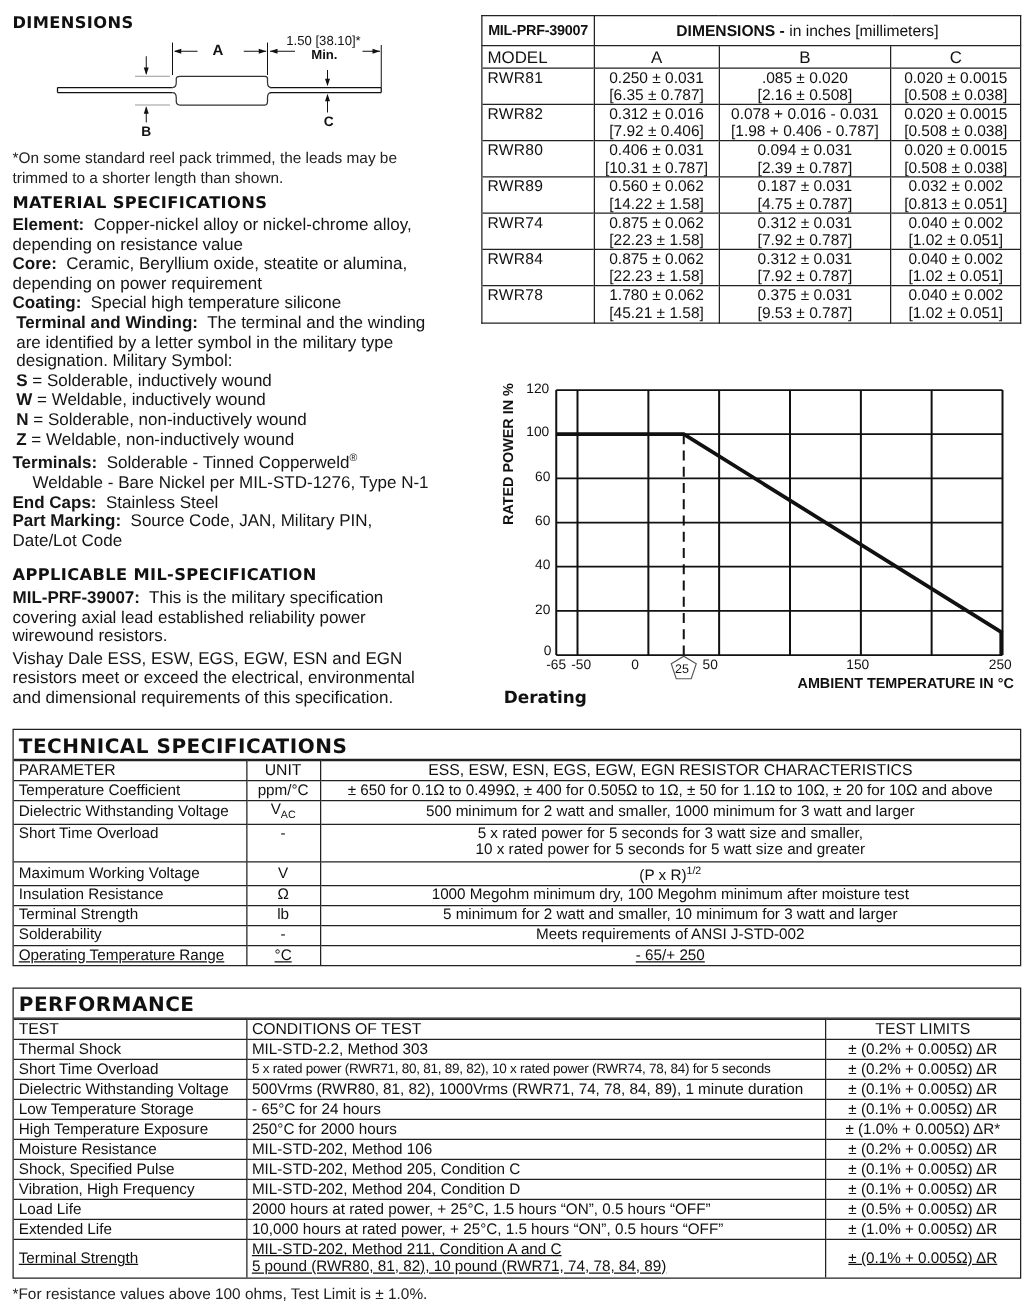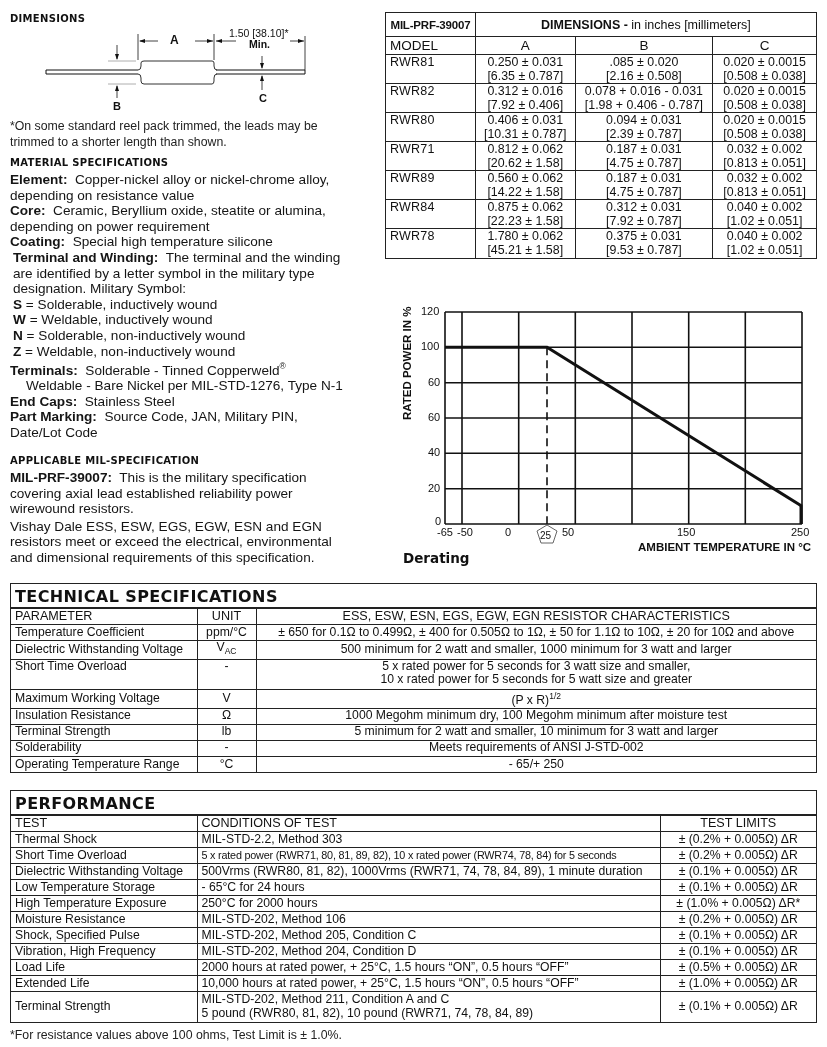--- a/index.html
+++ b/index.html
@@ -3,21 +3,21 @@
 <meta charset="utf-8">
 <style>
   * { box-sizing: border-box; margin: 0; padding: 0; }
   html, body { width: 827px; height: 1047px; background: #ffffff; overflow: hidden; }
   body { position: relative; font-family: "Liberation Sans", sans-serif; color: #111; font-size: 13px; }
 
   .abs { position: absolute; }
 
   
   .h-black { font-family: "DejaVu Sans", sans-serif; font-weight: bold; letter-spacing: 0.3px; color: #111; }
-  .sec-title { font-size: 10px; line-height: 18px; }
+  .sec-title { font-size: 13px; line-height: 18px; }
 
   
   .lcol { font-size: 13.6px; line-height: 15.6px; color: #151515; }
   .lcol b { font-weight: bold; }
   .lcol .line { white-space: nowrap; }
   .note { font-size: 12.3px; line-height: 16px; color: #222; }
 
   
   table { border-collapse: collapse; }
   .dimtab { position: absolute; left: 385px; top: 12px; width: 432px; font-size: 12.4px; }
@@ -39,21 +39,21 @@
   .tick { position: absolute; font-size: 11px; color: #111; white-space: nowrap; }
   .derating { position: absolute; font-family: "DejaVu Sans", sans-serif; font-weight: bold; font-size: 13.5px; }
 
   
   .box { position: absolute; left: 10px; width: 807px; border: 1.5px solid #222; background: #fff; }
   .box .title { height: 24px; padding-left: 4px; padding-top: 3px; font-size: 16px; font-family: "DejaVu Sans", sans-serif; font-weight: bold; letter-spacing: 0.4px; border-bottom: 1px solid #222; }
   .box table { width: 100%; font-size: 12.2px; }
   .box td { border: 1px solid #222; padding: 0 4px; height: 16px; line-height: 13.5px; }
   .box tr td:first-child { border-left: none; }
   .box tr td:last-child { border-right: none; margin-left: 22px; }
-  .box tr:last-child td { border-bottom: none; }
+  .box tr:last-child td { border-bottom: none; text-decoration: underline; }
   .box .colhdr td { font-size: 12.6px; text-transform: none; }
   .tech td.c2 { text-align: center; }
   .tech td.c3 { text-align: center; }
   .tech .tall td { height: 30px; vertical-align: top; }
   .perf .tall td { height: 30px; }
   .perf td.c3 { text-align: center; }
   .small-cond { font-size: 10.8px; letter-spacing: -0.2px; }
   sub, sup { font-size: 8.5px; }
   .footnote { position: absolute; left: 10px; top: 1028px; font-size: 12.3px; color: #222; }
 </style>
@@ -202,47 +202,47 @@
     <td class="val">
           <div>0.094 ± 0.031</div>
           <div>[2.39 ± 0.787]</div>
         </td>
     <td class="val">
           <div>0.020 ± 0.0015</div>
           <div>[0.508 ± 0.038]</div>
         </td>
   </tr>
   <tr class="row">
-    <td class="model">RWR71</td>
-    <td class="val">
-          <div>0.812 ± 0.062</div>
-          <div>[20.62 ± 1.58]</div>
+    <td class="model">RWR89</td>
+    <td class="val">
+          <div>0.560 ± 0.062</div>
+          <div>[14.22 ± 1.58]</div>
         </td>
     <td class="val">
           <div>0.187 ± 0.031</div>
           <div>[4.75 ± 0.787]</div>
         </td>
     <td class="val">
           <div>0.032 ± 0.002</div>
           <div>[0.813 ± 0.051]</div>
         </td>
   </tr>
   <tr class="row">
-    <td class="model">RWR89</td>
-    <td class="val">
-          <div>0.560 ± 0.062</div>
-          <div>[14.22 ± 1.58]</div>
-        </td>
-    <td class="val">
-          <div>0.187 ± 0.031</div>
-          <div>[4.75 ± 0.787]</div>
-        </td>
-    <td class="val">
-          <div>0.032 ± 0.002</div>
-          <div>[0.813 ± 0.051]</div>
+    <td class="model">RWR74</td>
+    <td class="val">
+          <div>0.875 ± 0.062</div>
+          <div>[22.23 ± 1.58]</div>
+        </td>
+    <td class="val">
+          <div>0.312 ± 0.031</div>
+          <div>[7.92 ± 0.787]</div>
+        </td>
+    <td class="val">
+          <div>0.040 ± 0.002</div>
+          <div>[1.02 ± 0.051]</div>
         </td>
   </tr>
   <tr class="row">
     <td class="model">RWR84</td>
     <td class="val">
           <div>0.875 ± 0.062</div>
           <div>[22.23 ± 1.58]</div>
         </td>
     <td class="val">
           <div>0.312 ± 0.031</div>

